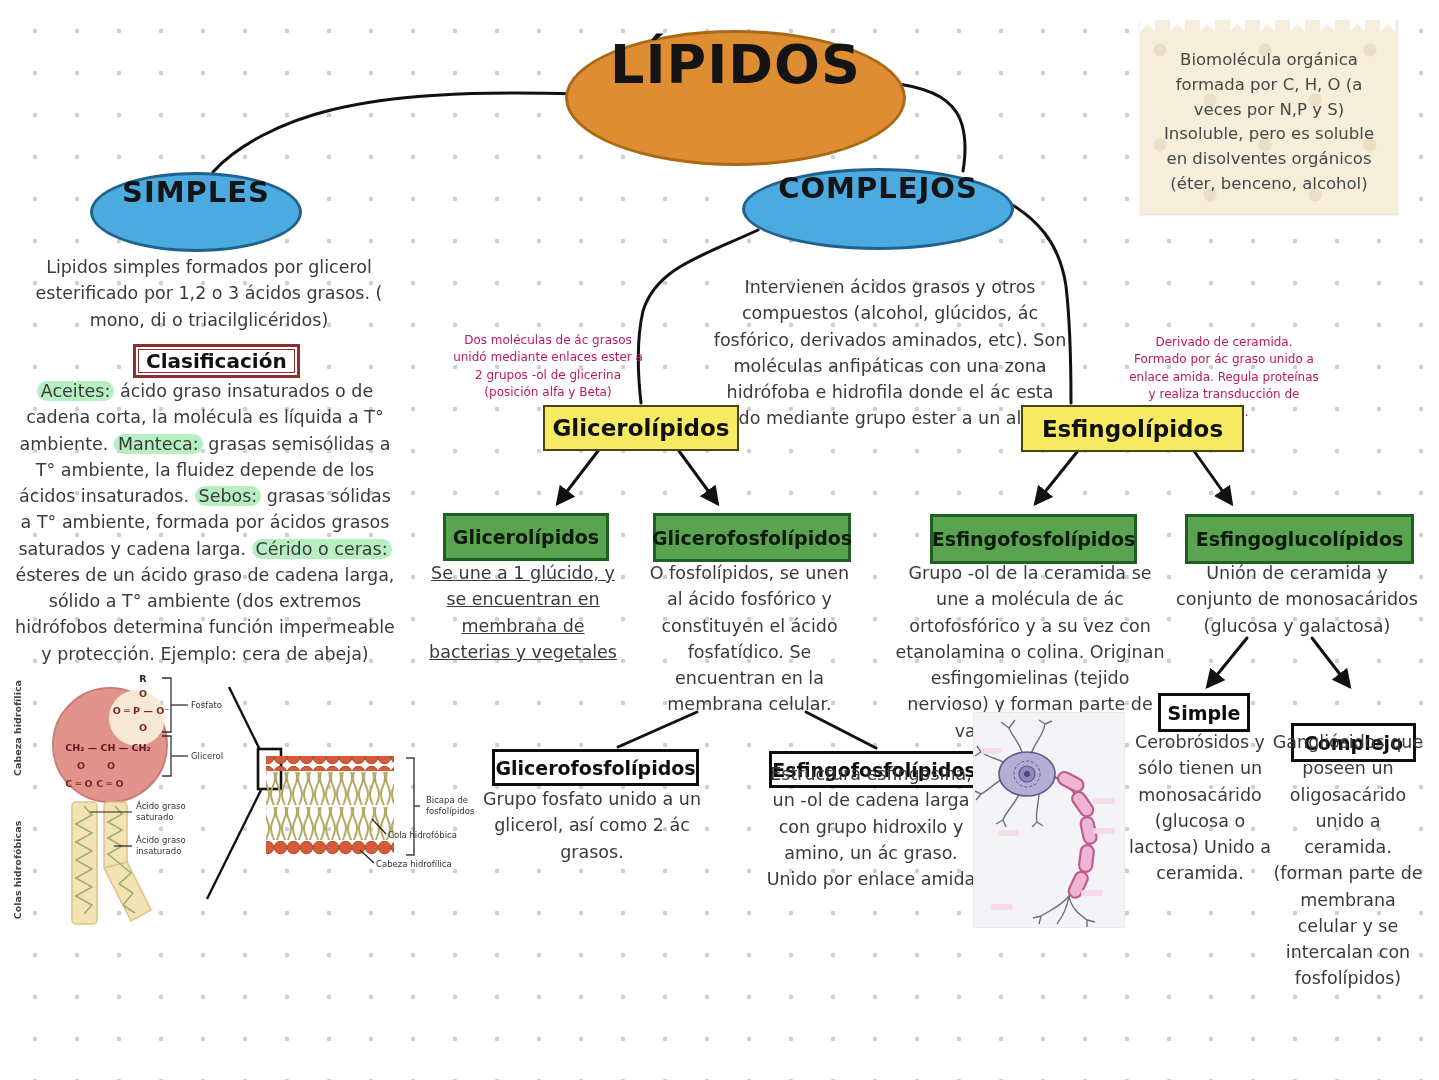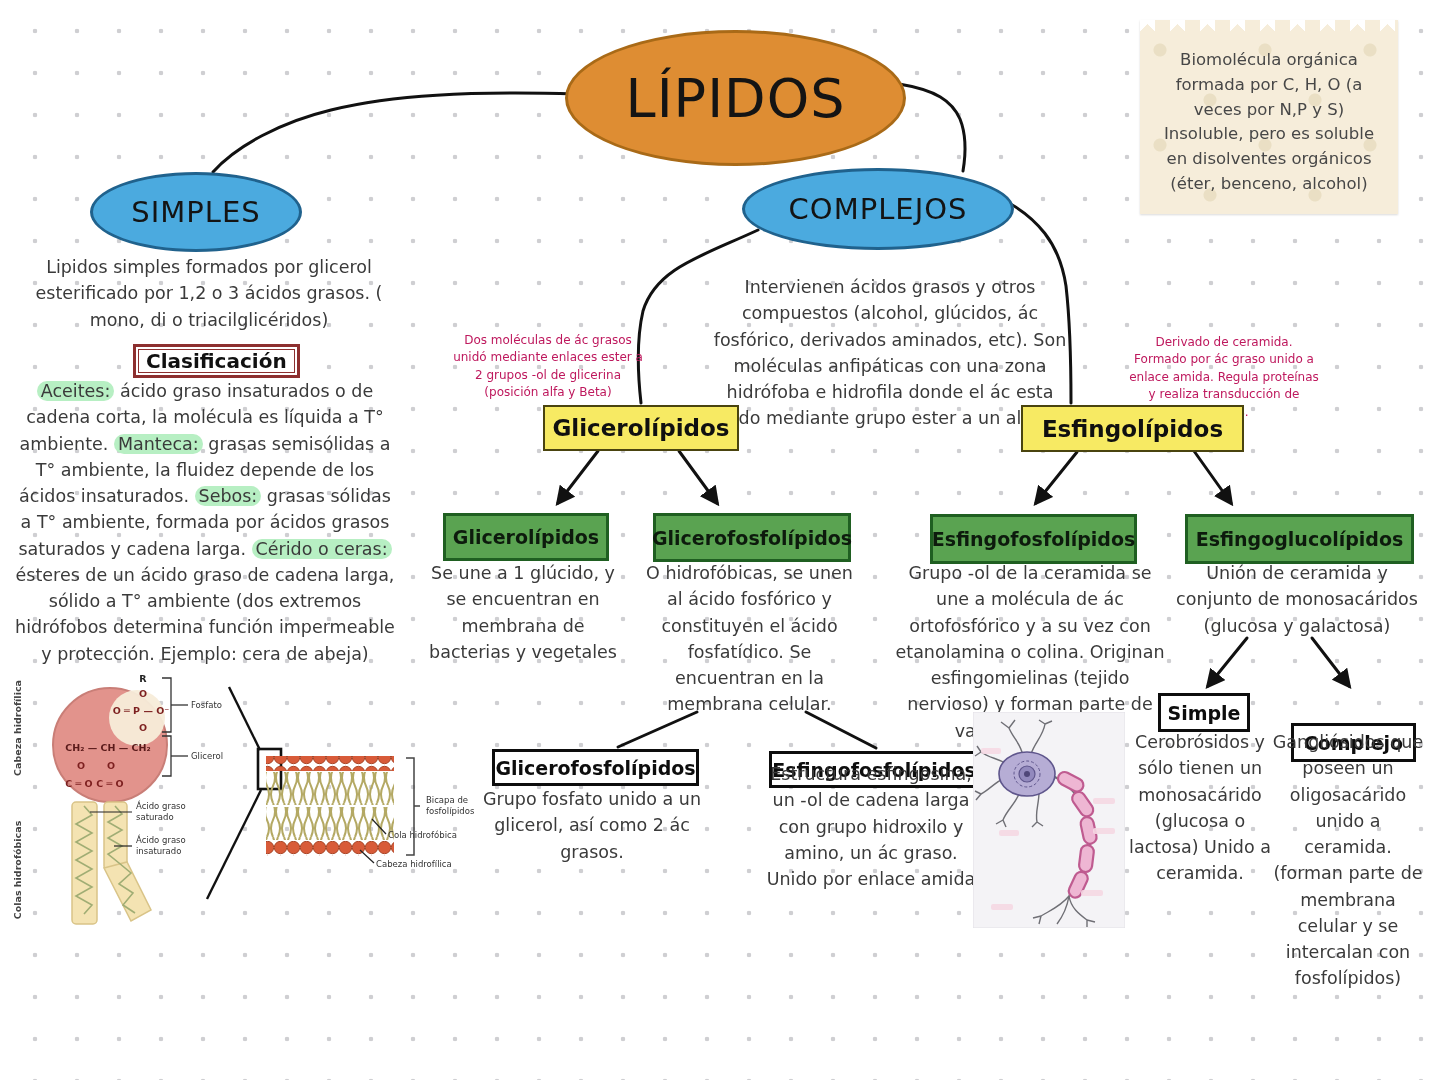--- a/index.html
+++ b/index.html
@@ -6,22 +6,22 @@
   body{
     width:1439px;height:1080px;position:relative;overflow:hidden;
     font-family:"DejaVu Sans",sans-serif;color:#2e2e2e;
     background-color:#ffffff;
     background-image:radial-gradient(circle,#cfcfd2 2px,transparent 2.6px);
     background-size:42px 42px;background-position:14px 10px;
   }
   .abs{position:absolute;}
   
   .ellipse{
-    display:flex;align-items:center;justify-content:center;border-radius:50%;
-    font-weight:normal;letter-spacing:1px;color:#141414;z-index:2;
+    display:flex;justify-content:center;border-radius:50%;
+    font-weight:bold;letter-spacing:1px;color:#141414;z-index:2;
   }
   .ellipse.orange{background:#de8d33;border:3px solid #a96a17;font-size:54px;}
   .ellipse.blue{background:#4baadf;border:3px solid #20628d;font-size:29px;}
   
   .ybox{background:#f7ea63;border:2px solid #4a440f;display:flex;align-items:center;justify-content:center;
         font-weight:bold;font-size:23px;color:#101010;z-index:2;}
   .gbox{background:#5aa351;border:3px solid #1f5f21;display:flex;align-items:center;justify-content:center;
         font-weight:bold;font-size:19px;color:#0d1b0d;z-index:2;}
   .wbox{background:#fff;border:3px solid #0d0d0d;display:flex;align-items:center;justify-content:center;
         font-weight:bold;font-size:19px;color:#0d0d0d;z-index:2;}
@@ -111,22 +111,22 @@
 <div class="small abs" style="left:1128px;top:334px;width:192px;">Derivado de ceramida. Formado por ác graso unido a enlace amida. Regula proteínas y realiza transducción de señales.</div>
 
 <div class="ybox abs" style="left:543px;top:405px;width:192px;height:42px;">Glicerolípidos</div>
 <div class="ybox abs" style="left:1021px;top:405px;width:219px;height:43px;">Esfingolípidos</div>
 
 <div class="gbox abs" style="left:443px;top:513px;width:160px;height:42px;">Glicerolípidos</div>
 <div class="gbox abs" style="left:653px;top:513px;width:192px;height:43px;">Glicerofosfolípidos</div>
 <div class="gbox abs" style="left:930px;top:514px;width:201px;height:44px;">Esfingofosfolípidos</div>
 <div class="gbox abs" style="left:1185px;top:514px;width:223px;height:44px;">Esfingoglucolípidos</div>
 
-<div class="txt abs" style="left:424px;top:560px;width:198px;">Se une a 1 glúcido, y se encuentran en membrana de bacterias y vegetales</div>
-<div class="txt abs" style="left:642px;top:560px;width:215px;">O hidrofóbicas, se unen al ácido fosfórico y constituyen el ácido fosfatídico. Se encuentran en la membrana celular.</div>
+<div class="txt abs" style="left:424px;top:560px;width:198px;text-decoration:underline;">Se une a 1 glúcido, y se encuentran en membrana de bacterias y vegetales</div>
+<div class="txt abs" style="left:642px;top:560px;width:215px;">O fosfolípidos, se unen al ácido fosfórico y constituyen el ácido fosfatídico. Se encuentran en la membrana celular.</div>
 <div class="txt abs" style="left:893px;top:560px;width:274px;">Grupo -ol de la ceramida se une a molécula de ác ortofosfórico y a su vez con etanolamina o colina. Originan esfingomielinas (tejido nervioso) y forman parte de vaina de mielina.</div>
 <div class="txt abs" style="left:1173px;top:560px;width:248px;">Unión de ceramida y conjunto de monosacáridos (glucosa y galactosa)</div>
 
 <div class="wbox abs" style="left:492px;top:749px;width:201px;height:31px;">Glicerofosfolípidos</div>
 <div class="txt abs" style="left:478px;top:786px;width:228px;">Grupo fosfato unido a un glicerol, así como 2 ác grasos.</div>
 <div class="wbox abs" style="left:769px;top:751px;width:204px;height:31px;">Esfingofosfolípidos</div>
 <div class="txt abs" style="left:760px;top:761px;width:222px;">Estructura esfingosina, un -ol de cadena larga con grupo hidroxilo y amino, un ác graso. Unido por enlace amida</div>
 
 <div class="wbox abs" style="left:1158px;top:693px;width:86px;height:33px;">Simple</div>
 <div class="txt abs" style="left:1125px;top:729px;width:150px;">Cerobrósidos y sólo tienen un monosacárido (glucosa o lactosa) Unido a ceramida.</div>

